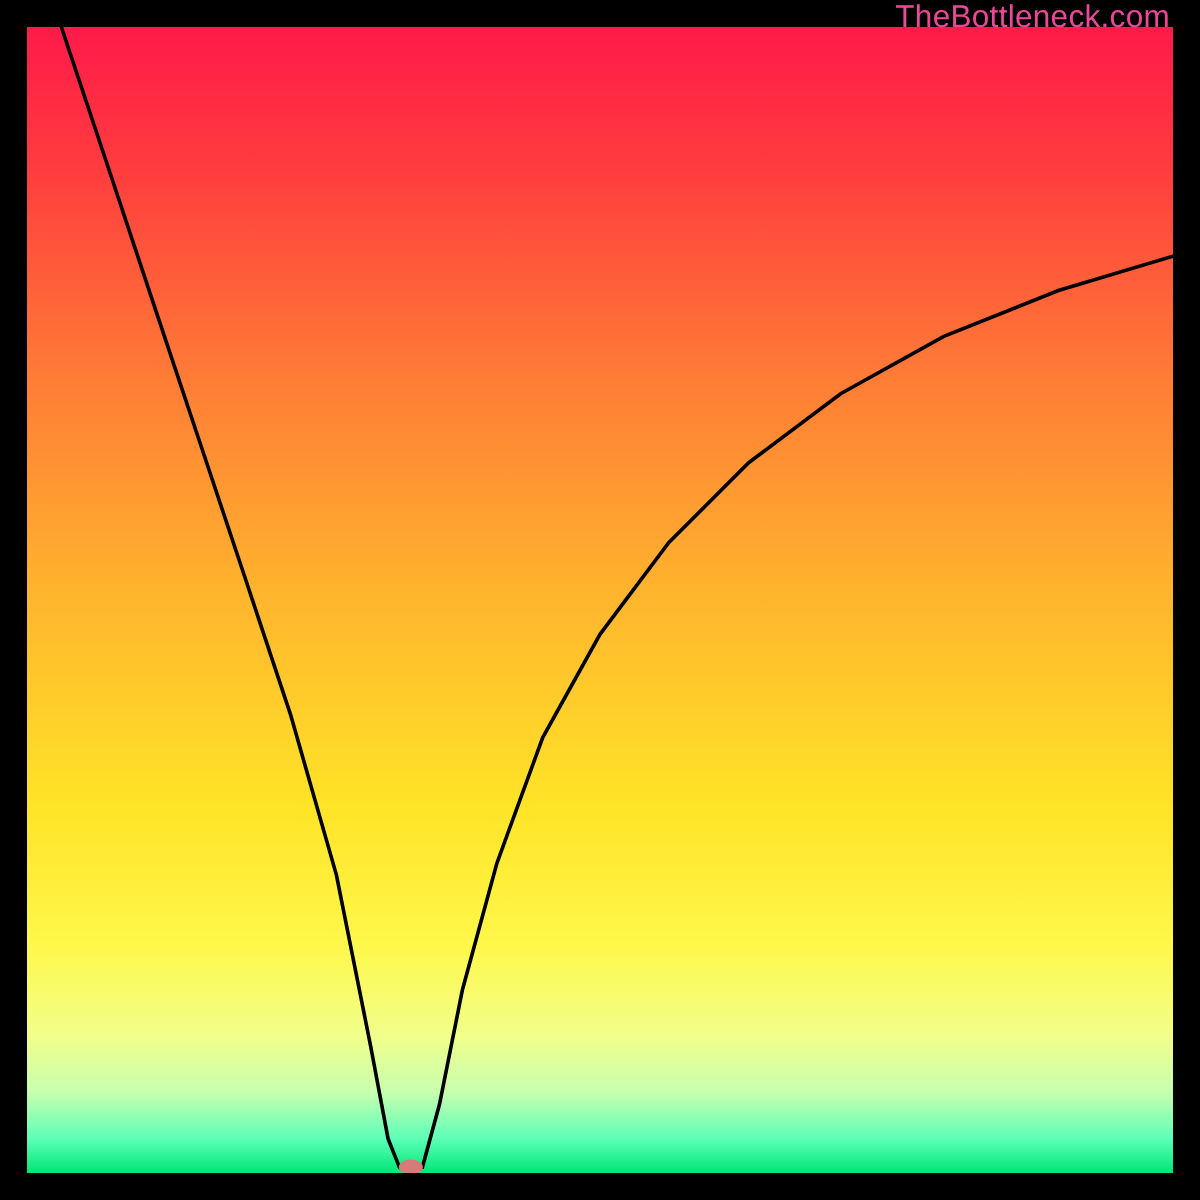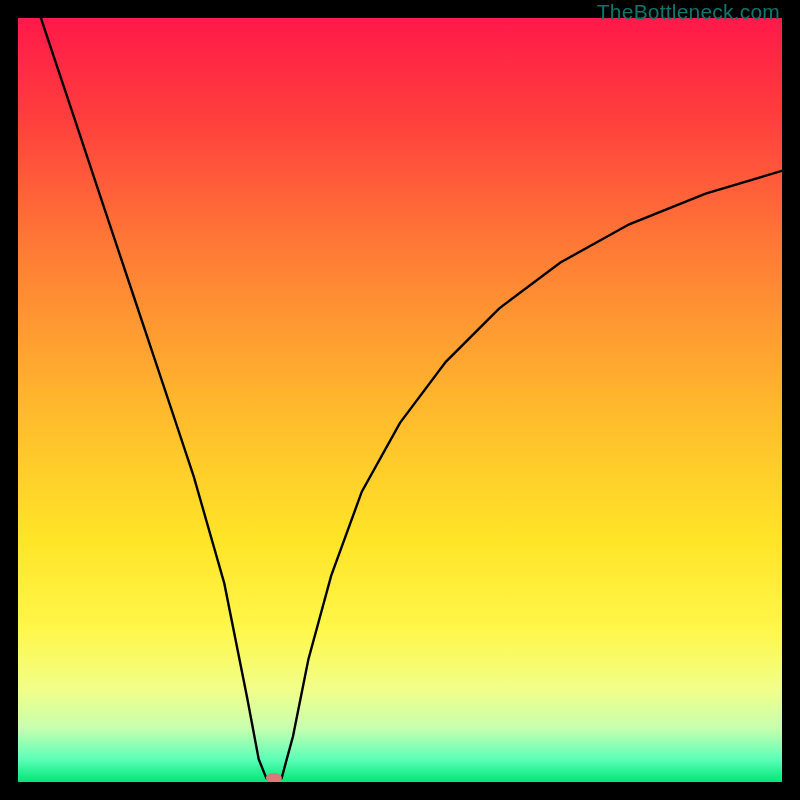--- a/index.html
+++ b/index.html
@@ -16,21 +16,21 @@
     left: 18px;
     top: 18px;
     width: 764px;
     height: 764px;
     background: #000000;
   }
   .watermark {
     position: absolute;
     top: 0px;
     right: 20px;
-    color: #0f766e;
+    color: #ec4899;
     font-size: 21px;
     font-weight: 500;
     letter-spacing: 0.2px;
   }
   svg {
     display: block;
   }
 </style>
 </head>
 <body>

